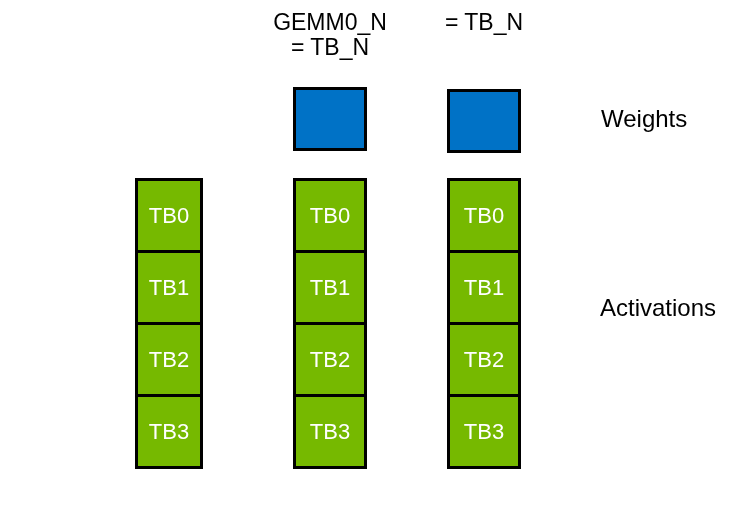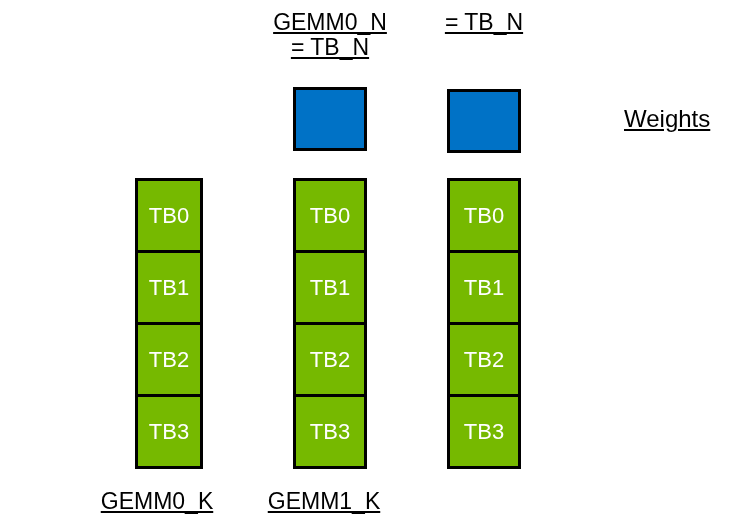--- a/index.html
+++ b/index.html
@@ -10,21 +10,20 @@
     background: var(--background, #ffffff);
     font-family: "Liberation Sans", sans-serif;
     overflow: hidden;
   }
   .lbl {
     position: absolute;
     color: var(--text, #000000);
     font-size: 23px;
     line-height: 25px;
     white-space: nowrap;
-    text-decoration: underline;
   }
   .lbl.centered { text-align: center; white-space: normal; }
   .side-lbl { font-size: 24px; }
   .wsq {
     position: absolute;
     box-sizing: border-box;
     width: 74px;
     height: 64px;
     background: var(--blue, #0072C6);
     border: 3px solid var(--border, #000000);
@@ -74,18 +73,17 @@
     <div class="tb-block">TB3</div>
   </div>
   <div class="column" style="left:447px; width:74px;">
     <div class="tb-block">TB0</div>
     <div class="tb-block">TB1</div>
     <div class="tb-block">TB2</div>
     <div class="tb-block">TB3</div>
   </div>
 
 
-  <div class="lbl side-lbl" style="left:601px; top:106px;margin-left:23px;">Weights</div>
+  <div class="lbl side-lbl" style="left:601px; top:106px;">Weights</div>
+  <div class="lbl side-lbl" style="left:600px; top:295px;">Activations</div>
 
-  <div class="lbl centered" style="left:77px; top:489px; width:160px;">GEMM0_K</div>
-  <div class="lbl centered" style="left:244px; top:489px; width:160px;">GEMM1_K</div>
 
 </div>
 
 </body></html>

